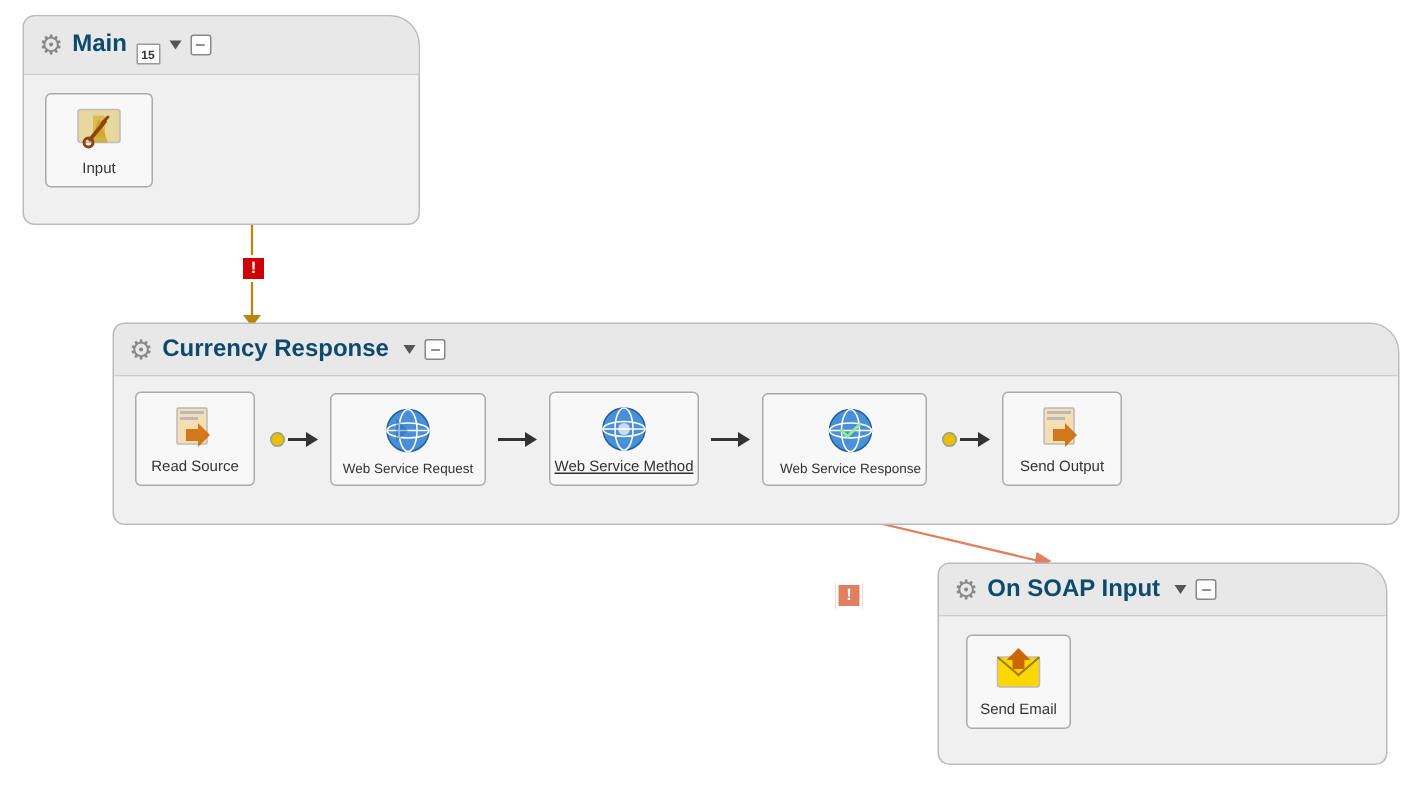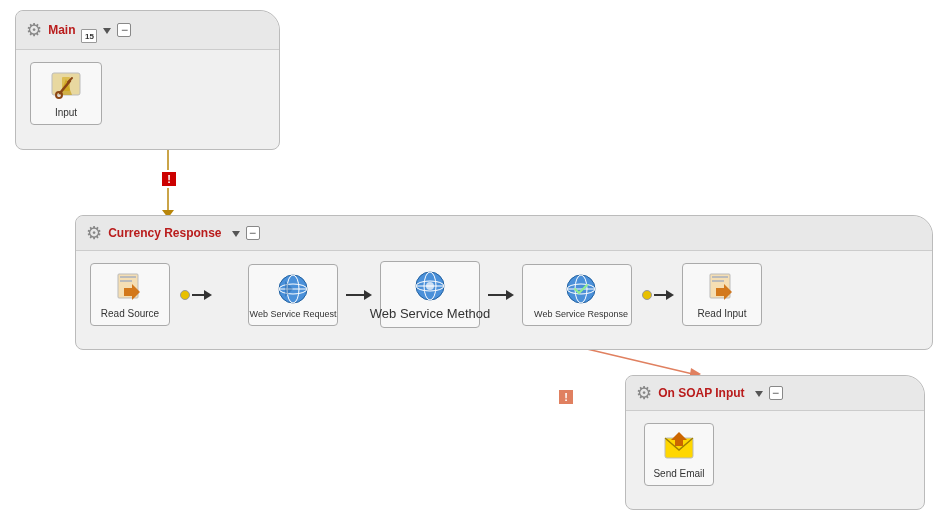--- a/index.html
+++ b/index.html
@@ -33,22 +33,22 @@
 
     .panel-body {
       padding: 12px 14px;
       display: flex;
       align-items: center;
       gap: 8px;
     }
 
     .panel-title {
       font-weight: bold;
-      font-size: 12px;
-      color: #b91c1c;
+      font-size: 16px;
+      color: #0c4a6e;
     }
 
     
     .node {
       display: flex;
       flex-direction: column;
       align-items: center;
       justify-content: center;
       background: #f8f8f8;
       border: 1px solid #aaa;
@@ -213,21 +213,21 @@
       </div>
       <span class="node-label">Read Source</span>
     </div>
 
     <div class="connector">
       <div class="dot-yellow"></div>
       <div style="width:12px;height:2px;background:#333;"></div>
       <div class="arrow-head"></div>
     </div>
 
-    <div class="node" style="width:90px;margin-left:28px;">
+    <div class="node" style="width:104px;">
       <div class="node-icon">
         <svg width="36" height="36" viewBox="0 0 36 36">
           <circle cx="18" cy="18" r="14" fill="#4a90d9" stroke="#2060a0" stroke-width="1"></circle>
           <ellipse cx="18" cy="18" rx="6" ry="14" fill="none" stroke="#fff" stroke-width="1"></ellipse>
           <line x1="4" y1="18" x2="32" y2="18" stroke="#fff" stroke-width="1"></line>
           <ellipse cx="18" cy="18" rx="14" ry="5" fill="none" stroke="#fff" stroke-width="1"></ellipse>
 
           <polygon points="10,10 18,18 10,26" fill="#2060a0" opacity="0.4"></polygon>
         </svg>
       </div>
@@ -242,21 +242,21 @@
     <div class="node" style="width:100px;">
       <div class="node-icon">
         <svg width="36" height="36" viewBox="0 0 36 36">
           <circle cx="18" cy="18" r="14" fill="#4a90d9" stroke="#2060a0" stroke-width="1"></circle>
           <ellipse cx="18" cy="18" rx="6" ry="14" fill="none" stroke="#fff" stroke-width="1"></ellipse>
           <line x1="4" y1="18" x2="32" y2="18" stroke="#fff" stroke-width="1"></line>
           <ellipse cx="18" cy="18" rx="14" ry="5" fill="none" stroke="#fff" stroke-width="1"></ellipse>
           <circle cx="18" cy="18" r="4" fill="#fff" opacity="0.7"></circle>
         </svg>
       </div>
-      <span class="node-label" style="font-size:13px;">Web Service Method</span>
+      <span class="node-label" style="font-size:10px;text-decoration:underline;">Web Service Method</span>
     </div>
 
     <div class="connector">
       <div style="width:18px;height:2px;background:#333;"></div>
       <div class="arrow-head"></div>
     </div>
 
     <div class="node" style="width:110px;padding-left:16px;">
       <div class="node-icon">
         <svg width="36" height="36" viewBox="0 0 36 36">
@@ -279,21 +279,21 @@
 
     <div class="node" style="width:80px;">
       <div class="node-icon">
         <svg width="36" height="36" viewBox="0 0 36 36">
           <rect x="6" y="4" width="20" height="24" rx="1" fill="#f5deb3" stroke="#bbb" stroke-width="1"></rect>
           <rect x="8" y="6" width="16" height="2" fill="#bbb"></rect>
           <rect x="8" y="10" width="12" height="2" fill="#bbb"></rect>
           <polygon points="20,14 28,22 20,30 20,26 12,26 12,18 20,18" fill="#cc6600" opacity="0.85"></polygon>
         </svg>
       </div>
-      <span class="node-label">Read Input</span>
+      <span class="node-label">Send Output</span>
     </div>
 
   </div>
 </div>
 
 <div class="panel" style="left:625px; top:375px; width:300px; height:135px;">
   <div class="panel-header">
     <span style="font-size:18px; color:#888;">⚙</span>
     <span class="panel-title">On SOAP Input</span>
     <span style="margin-left:4px;">

